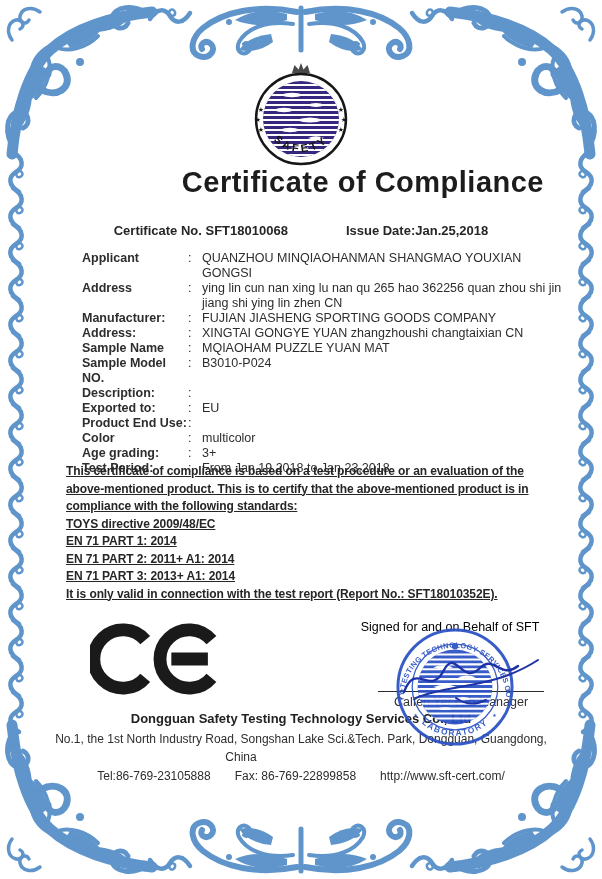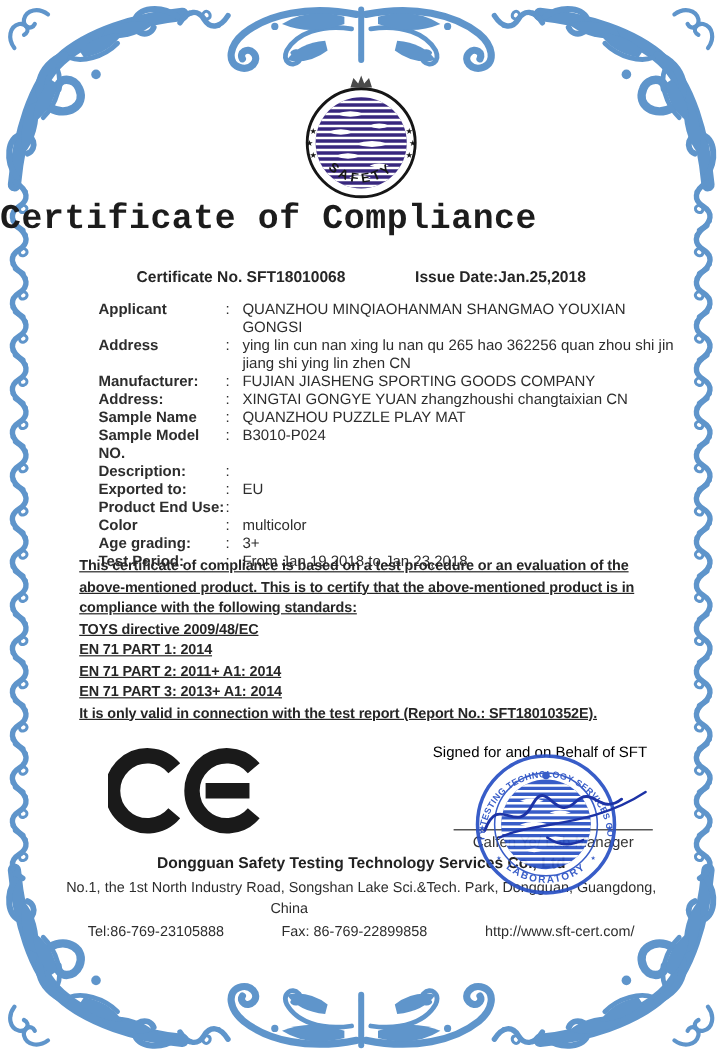--- a/index.html
+++ b/index.html
@@ -4,22 +4,22 @@
 <style>
   html,body{margin:0;padding:0;background:#ffffff;}
   .page{position:relative;width:602px;height:879px;background:#fff;overflow:hidden;
         font-family:"Liberation Sans","DejaVu Sans",sans-serif;color:#2d2d2d;}
   .abs{position:absolute;}
   svg{display:block;}
   .border-svg{position:absolute;left:0;top:0;z-index:0;}
   .content{position:absolute;left:0;top:0;width:602px;height:879px;z-index:1;}
 
   .logo{left:246px;top:60px;width:110px;height:108px;}
-  .title{left:0;top:166px;width:544px;text-align:left;font-size:29px;font-weight:bold;
-         color:#1c1c1c;letter-spacing:.5px;font-family:Liberation Mono, monospace;}
+  .title{left:0;top:166px;width:544px;text-align:right;font-size:29px;font-weight:bold;
+         color:#1c1c1c;letter-spacing:.5px;}
   .certline{left:0;top:223px;width:602px;display:flex;justify-content:center;gap:58px;
             font-size:13px;font-weight:bold;color:#262626;}
 
   .fields{left:66px;top:251px;width:482px;font-size:12.5px;line-height:15px;margin-left:16px;}
   .frow{display:flex;align-items:flex-start;}
   .flabel{width:106px;font-weight:bold;flex:0 0 106px;}
   .fcolon{width:14px;flex:0 0 14px;text-align:left;}
   .fvalue{flex:1;}
 
   .statement{left:66px;top:463px;width:486px;font-size:12px;font-weight:bold;
@@ -29,21 +29,21 @@
   .ce{left:90px;top:617px;width:134px;height:84px;}
   .signedfor{left:348px;top:620px;width:204px;text-align:center;font-size:12.5px;color:#000000;}
   .sigline{left:378px;top:691px;width:166px;border-top:1.6px solid #2c2c2c;height:0;}
   .signatory{left:366px;top:695px;width:190px;text-align:center;font-size:12.5px;color:#333;}
   .stamp{left:394px;top:626px;width:122px;height:122px;z-index:5;opacity:.93;}
   .signature{left:396px;top:640px;width:150px;height:78px;z-index:6;}
 
   .company{left:0;top:711px;width:602px;text-align:center;font-size:13px;font-weight:bold;color:#222;}
   .addr1{left:0;top:732px;width:602px;text-align:center;font-size:12px;}
   .addr2{left:0;top:750px;width:482px;text-align:center;font-size:12px;}
-  .telrow{left:0;top:769px;width:602px;display:flex;justify-content:center;gap:48px;font-size:12px;}
+  .telrow{left:0;top:769px;width:602px;display:flex;justify-content:center;gap:24px;font-size:12px;}
 </style>
 </head>
 <body>
 
 <div class="page">
 
   <svg class="border-svg" width="602" height="879" viewBox="0 0 602 879">
     <defs>
       <g id="cnr" stroke="#5f95cb" fill="none" stroke-linecap="round">
         <path d="M150,10 C112,14 72,26 48,48 C26,68 14,110 10,152" stroke-width="11"></path>
@@ -190,21 +190,21 @@
         <span class="fvalue">FUJIAN JIASHENG SPORTING GOODS COMPANY</span>
       </div>
       <div class="frow">
         <span class="flabel">Address:</span>
         <span class="fcolon">:</span>
         <span class="fvalue">XINGTAI GONGYE YUAN zhangzhoushi changtaixian CN</span>
       </div>
       <div class="frow">
         <span class="flabel">Sample Name</span>
         <span class="fcolon">:</span>
-        <span class="fvalue">QUANZHOU PUZZLE PLAY MAT</span>
+        <span class="fvalue">MQIAOHAM PUZZLE YUAN MAT</span>
       </div>
       <div class="frow">
         <span class="flabel">Sample Model NO.</span>
         <span class="fcolon">:</span>
         <span class="fvalue">B3010-P024</span>
       </div>
       <div class="frow">
         <span class="flabel">Description:</span>
         <span class="fcolon">:</span>
       </div>

